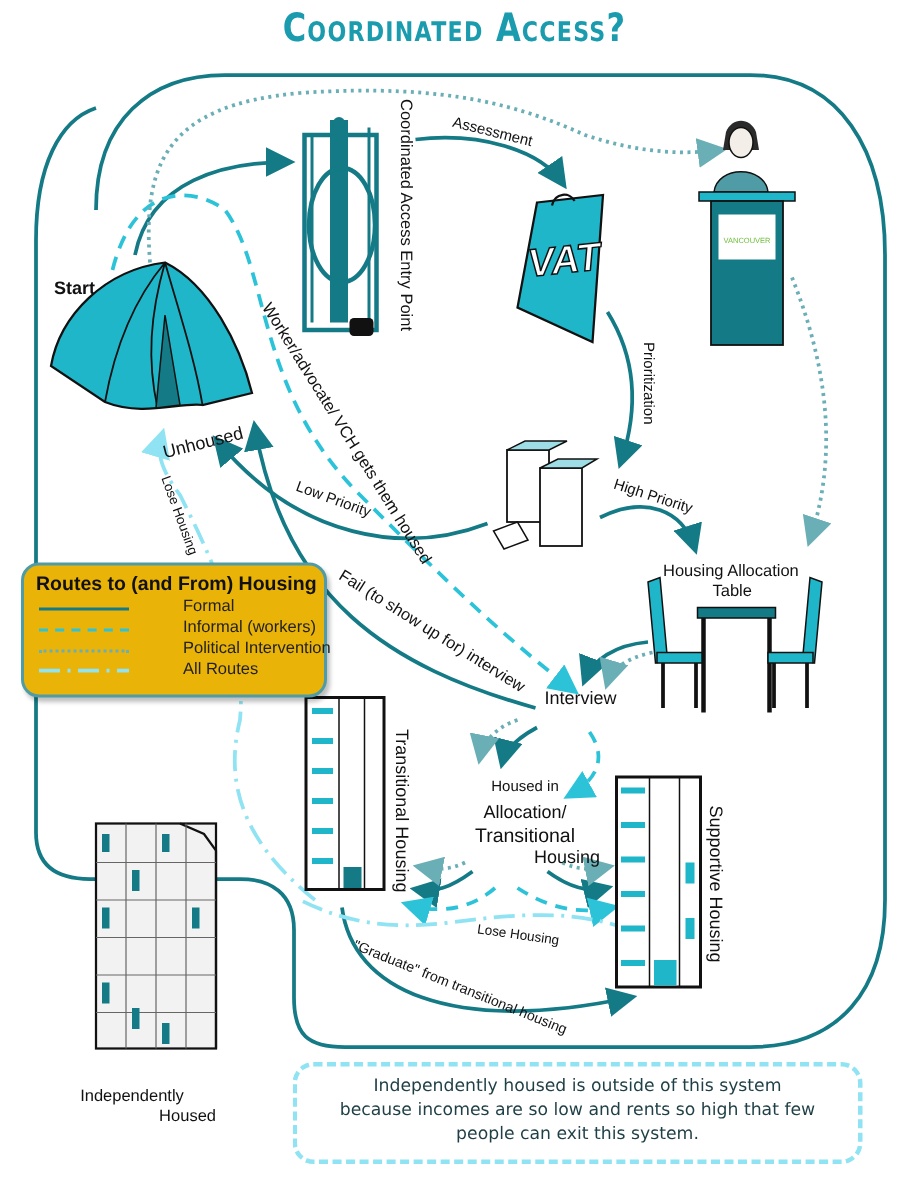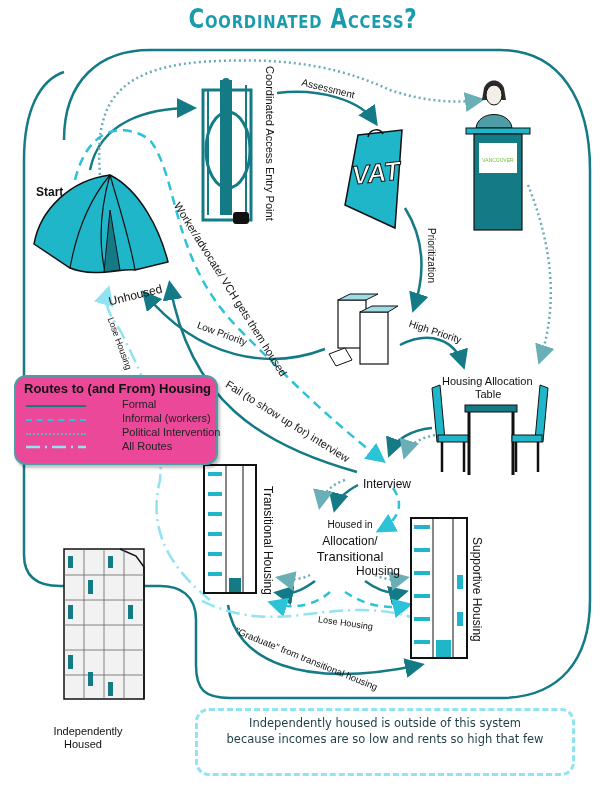--- a/index.html
+++ b/index.html
@@ -1,20 +1,20 @@
 <!DOCTYPE html>
 <html><head>
 <meta charset="utf-8">
 <style>
   html, body { margin:0; padding:0; background:#ffffff; }
   body { width:606px; height:802px; position:relative; overflow:hidden; font-family:"Liberation Sans", sans-serif; color:#111; }
   #stage { position:absolute; left:0; top:0; width:562px; height:802px; }
   .lbl { position:absolute; font-size:11px; color:#111; white-space:nowrap; font-family:"Liberation Sans", sans-serif; }
   .title { position:absolute; left:0; width:606px; top:4px; text-align:center; font-family:"DejaVu Sans", sans-serif; font-weight:bold; font-size:26px; letter-spacing:1px; color:#1a9cae; font-variant:small-caps; transform:scaleX(0.82); }
-  .legend { position:absolute; left:14px; top:375px; width:200px; height:86px; background:#ec4899; border:2px solid #4f9ca6; border-radius:12px; box-shadow:2px 3px 3px rgba(0,0,0,0.25); }
+  .legend { position:absolute; left:14px; top:375px; width:200px; height:86px; background:#eab308; border:2px solid #4f9ca6; border-radius:12px; box-shadow:2px 3px 3px rgba(0,0,0,0.25); }
   .legend-title { position:absolute; left:8px; top:4px; font-weight:bold; font-size:13px; color:#111; white-space:nowrap; }
   .legend-row { position:absolute; left:10px; height:14px; width:190px; }
   .legend-swatch { position:absolute; left:0; top:6px; width:60px; height:0; }
   .legend-text { position:absolute; left:96px; top:-1px; font-size:11px; color:#222; white-space:nowrap; }
   .note { position:absolute; left:195px; top:708px; width:380px; height:68px; border:3px dashed #8fe3f2; border-radius:14px; text-align:center; font-family:"DejaVu Sans", sans-serif; font-size:11.5px; color:#1f3f46; line-height:16px; padding-top:4px; box-sizing:border-box; }
   .rot { transform-origin:left top; }
 </style>
 </head>
 <body>
 
@@ -179,29 +179,29 @@
       </g>
     </g>
   </svg>
 
   <div class="lbl" style="left:36px;top:185px;font-weight:bold;font-size:12px;">Start</div>
   <div class="lbl" style="left:108px;top:288px;font-size:12px;transform:rotate(-14deg);">Unhoused</div>
   <div class="lbl rot" style="left:276px;top:66px;transform:rotate(90deg);">Coordinated Access Entry Point</div>
   <div class="lbl" style="left:352px;top:158px;font-size:26px;font-weight:bold;font-style:italic;color:#fff;-webkit-text-stroke:1px #111;transform:rotate(-6deg);">VAT</div>
   <div class="lbl" style="left:442px;top:375px;">Housing Allocation</div>
   <div class="lbl" style="left:475px;top:388px;">Table</div>
-  <div class="lbl" style="left:363px;top:477px;font-size:12px;">Interview</div>
+  <div class="lbl" style="left:363px;top:458px;font-size:12px;">Interview</div>
   <div class="lbl" style="left:310px;top:519px;font-size:10px;width:80px;text-align:center;">Housed in</div>
   <div class="lbl" style="left:300px;top:534px;font-size:12px;width:100px;text-align:center;">Allocation/</div>
   <div class="lbl" style="left:300px;top:549px;font-size:13px;width:100px;text-align:center;">Transitional</div>
   <div class="lbl" style="left:300px;top:564px;font-size:12px;width:100px;text-align:right;">Housing</div>
   <div class="lbl rot" style="left:275px;top:486px;font-size:12px;transform:rotate(90deg);">Transitional Housing</div>
   <div class="lbl rot" style="left:484px;top:537px;font-size:12px;transform:rotate(90deg);">Supportive Housing</div>
   <div class="lbl" style="left:48px;top:725px;width:80px;text-align:center;">Independently</div>
-  <div class="lbl" style="left:64px;top:738px;width:80px;text-align:left;">Housed</div>
+  <div class="lbl" style="left:64px;top:738px;width:80px;text-align:right;">Housed</div>
 
   <div class="lbl" style="left:301px;top:83px;font-size:10px;transform:rotate(14deg);">Assessment</div>
   <div class="lbl rot" style="left:437px;top:228px;font-size:10px;transform:rotate(90deg);">Prioritization</div>
   <div class="lbl" style="left:196px;top:328px;font-size:10px;transform:rotate(20deg);">Low Priority</div>
   <div class="lbl" style="left:408px;top:326px;font-size:10px;transform:rotate(18deg);">High Priority</div>
   <div class="lbl rot" style="left:182px;top:200px;font-size:11px;transform:rotate(58deg);">Worker/advocate/ VCH gets them housed</div>
   <div class="lbl rot" style="left:230px;top:378px;font-size:11px;transform:rotate(32deg);">Fail (to show up for) interview</div>
   <div class="lbl rot" style="left:115px;top:316px;font-size:9px;transform:rotate(70deg);">Lose Housing</div>
   <div class="lbl" style="left:318px;top:618px;font-size:9px;transform:rotate(8deg);">Lose Housing</div>
   <div class="lbl rot" style="left:238px;top:625px;font-size:9.5px;transform:rotate(22deg);">"Graduate" from transitional housing</div>
@@ -224,14 +224,15 @@
       <svg class="legend-swatch" style="top:4px;height:4px;" width="60" height="4">
           <line x1="0" y1="2" x2="60" y2="2" stroke="#8fe3f2" stroke-width="2.5" stroke-dasharray="14,5,2,5"></line>
         </svg>
       <div class="legend-text">All Routes</div>
     </div>
   </div>
 
   <div class="note">
     <div>Independently housed is outside of this system</div>
     <div>because incomes are so low and rents so high that few</div>
+    <div>people can exit this system.</div>
   </div>
 </div>
 
 </body></html>

